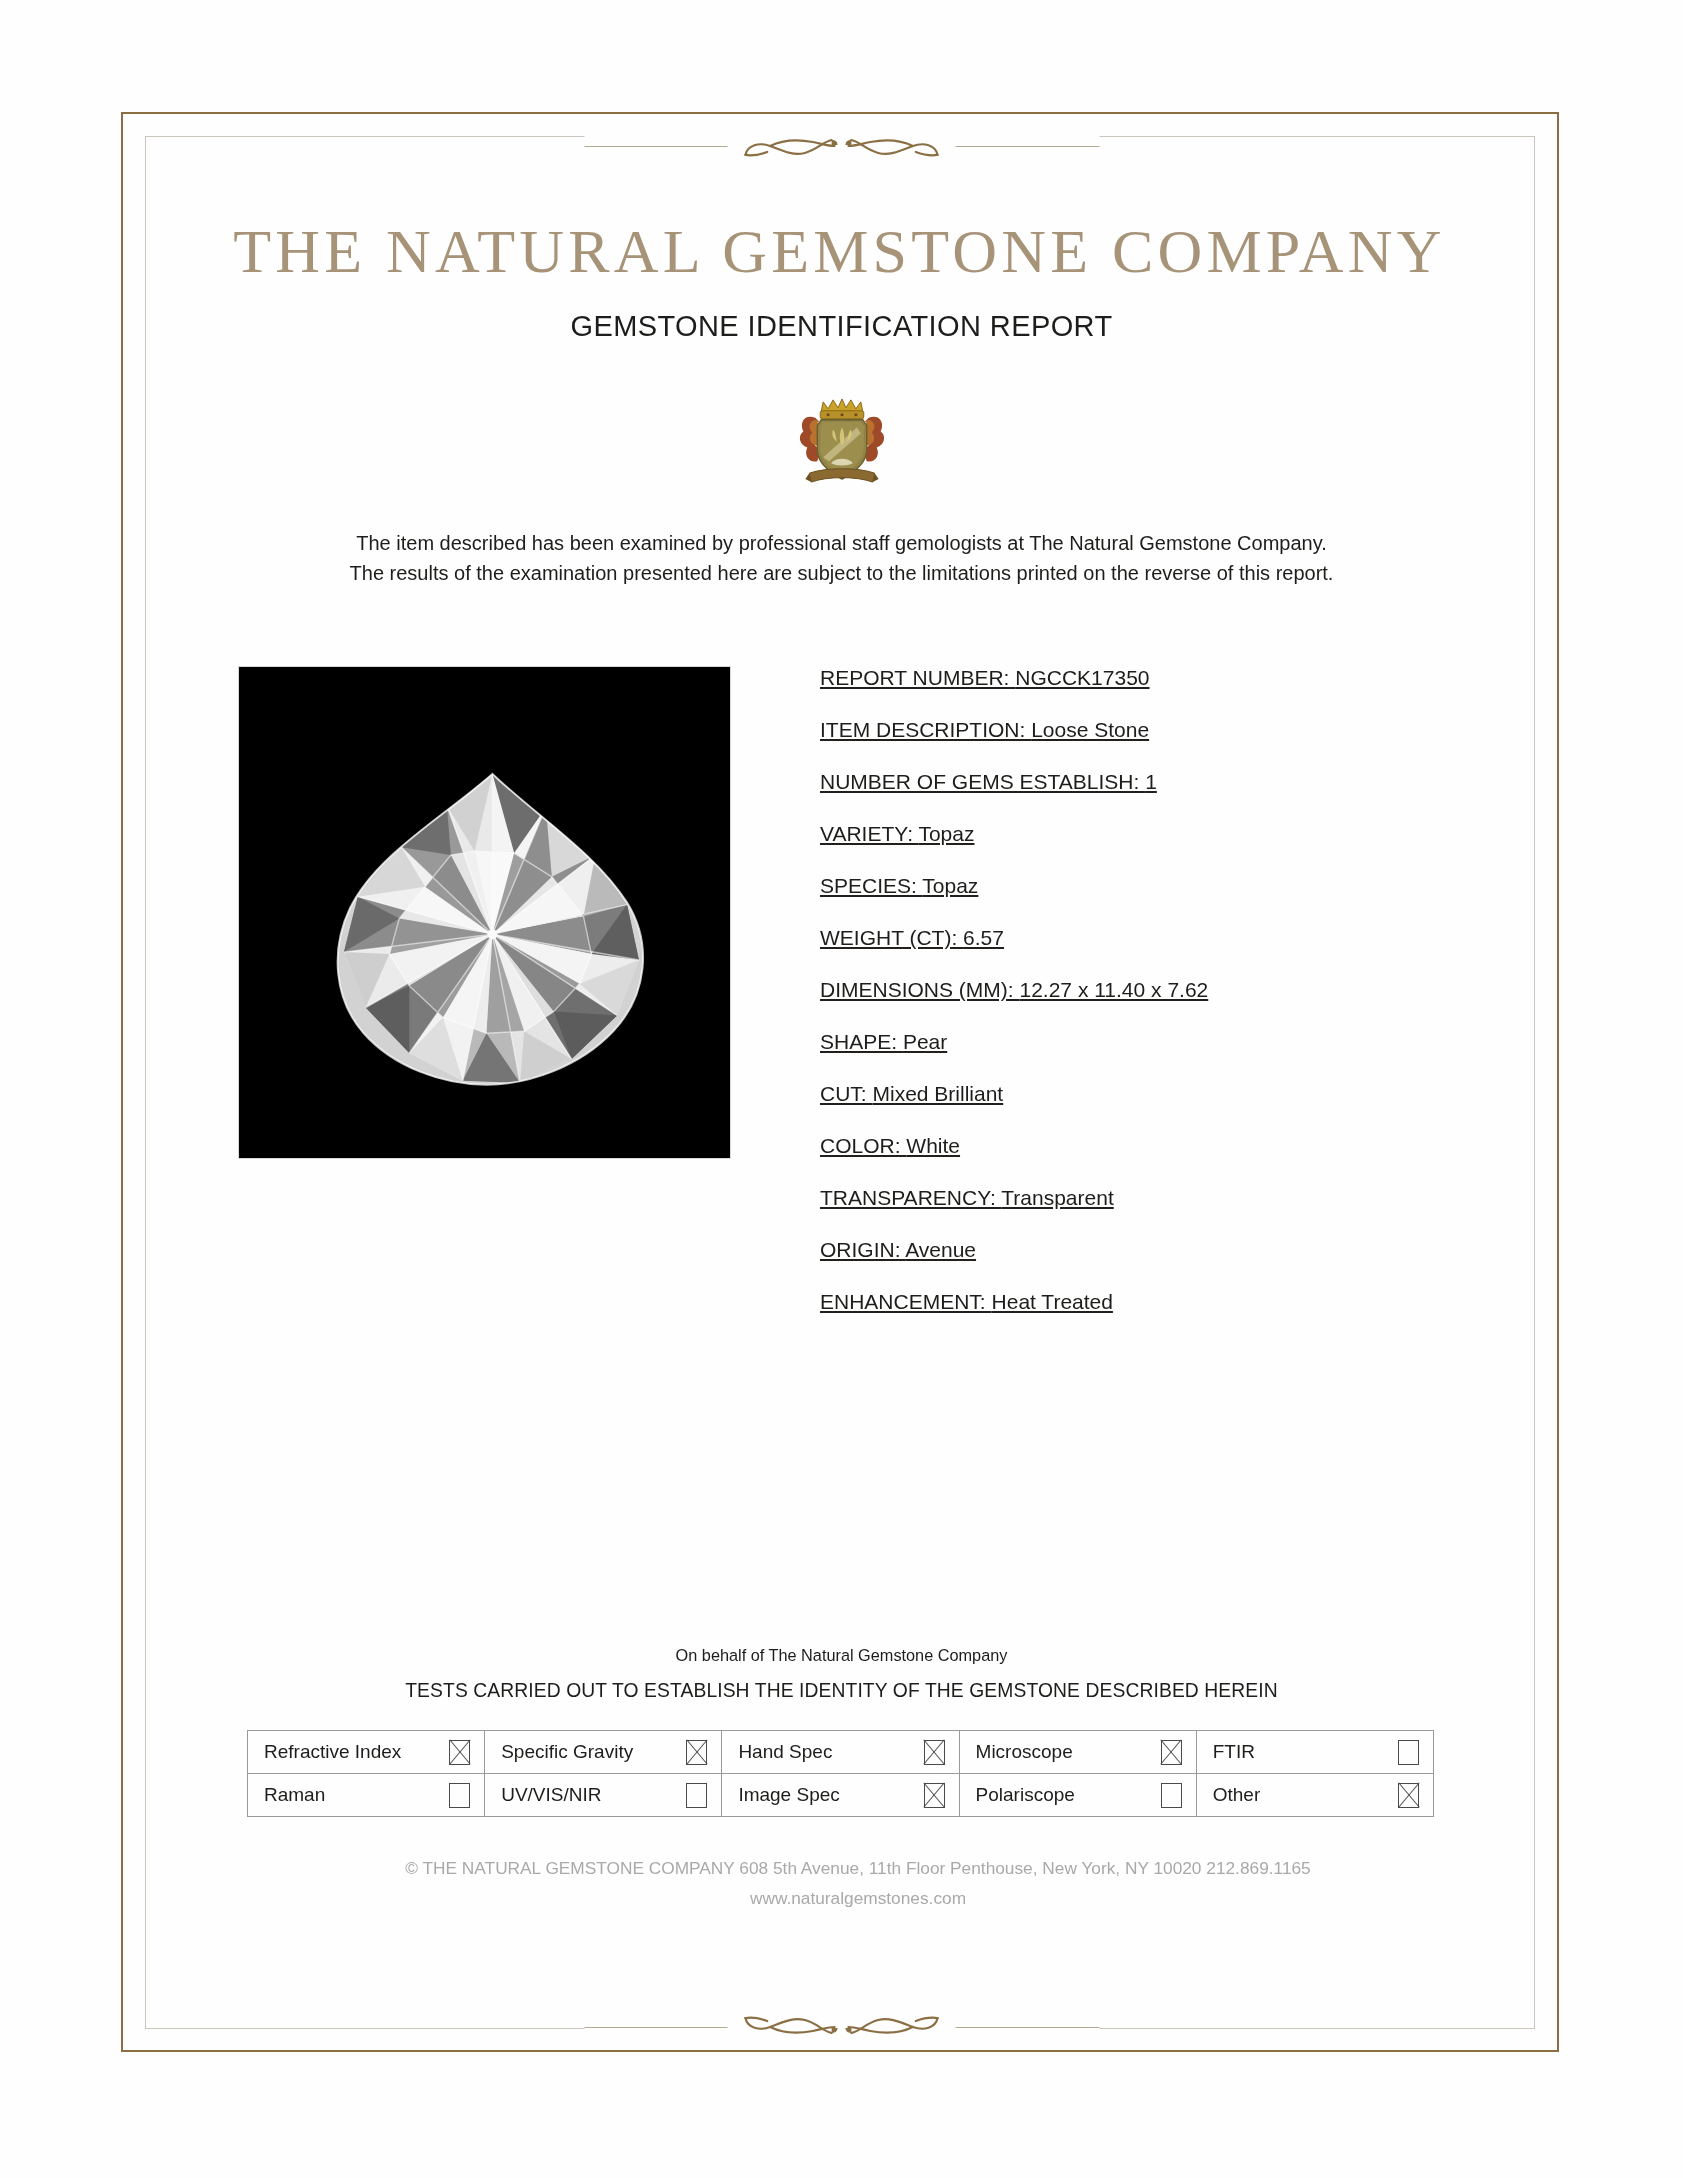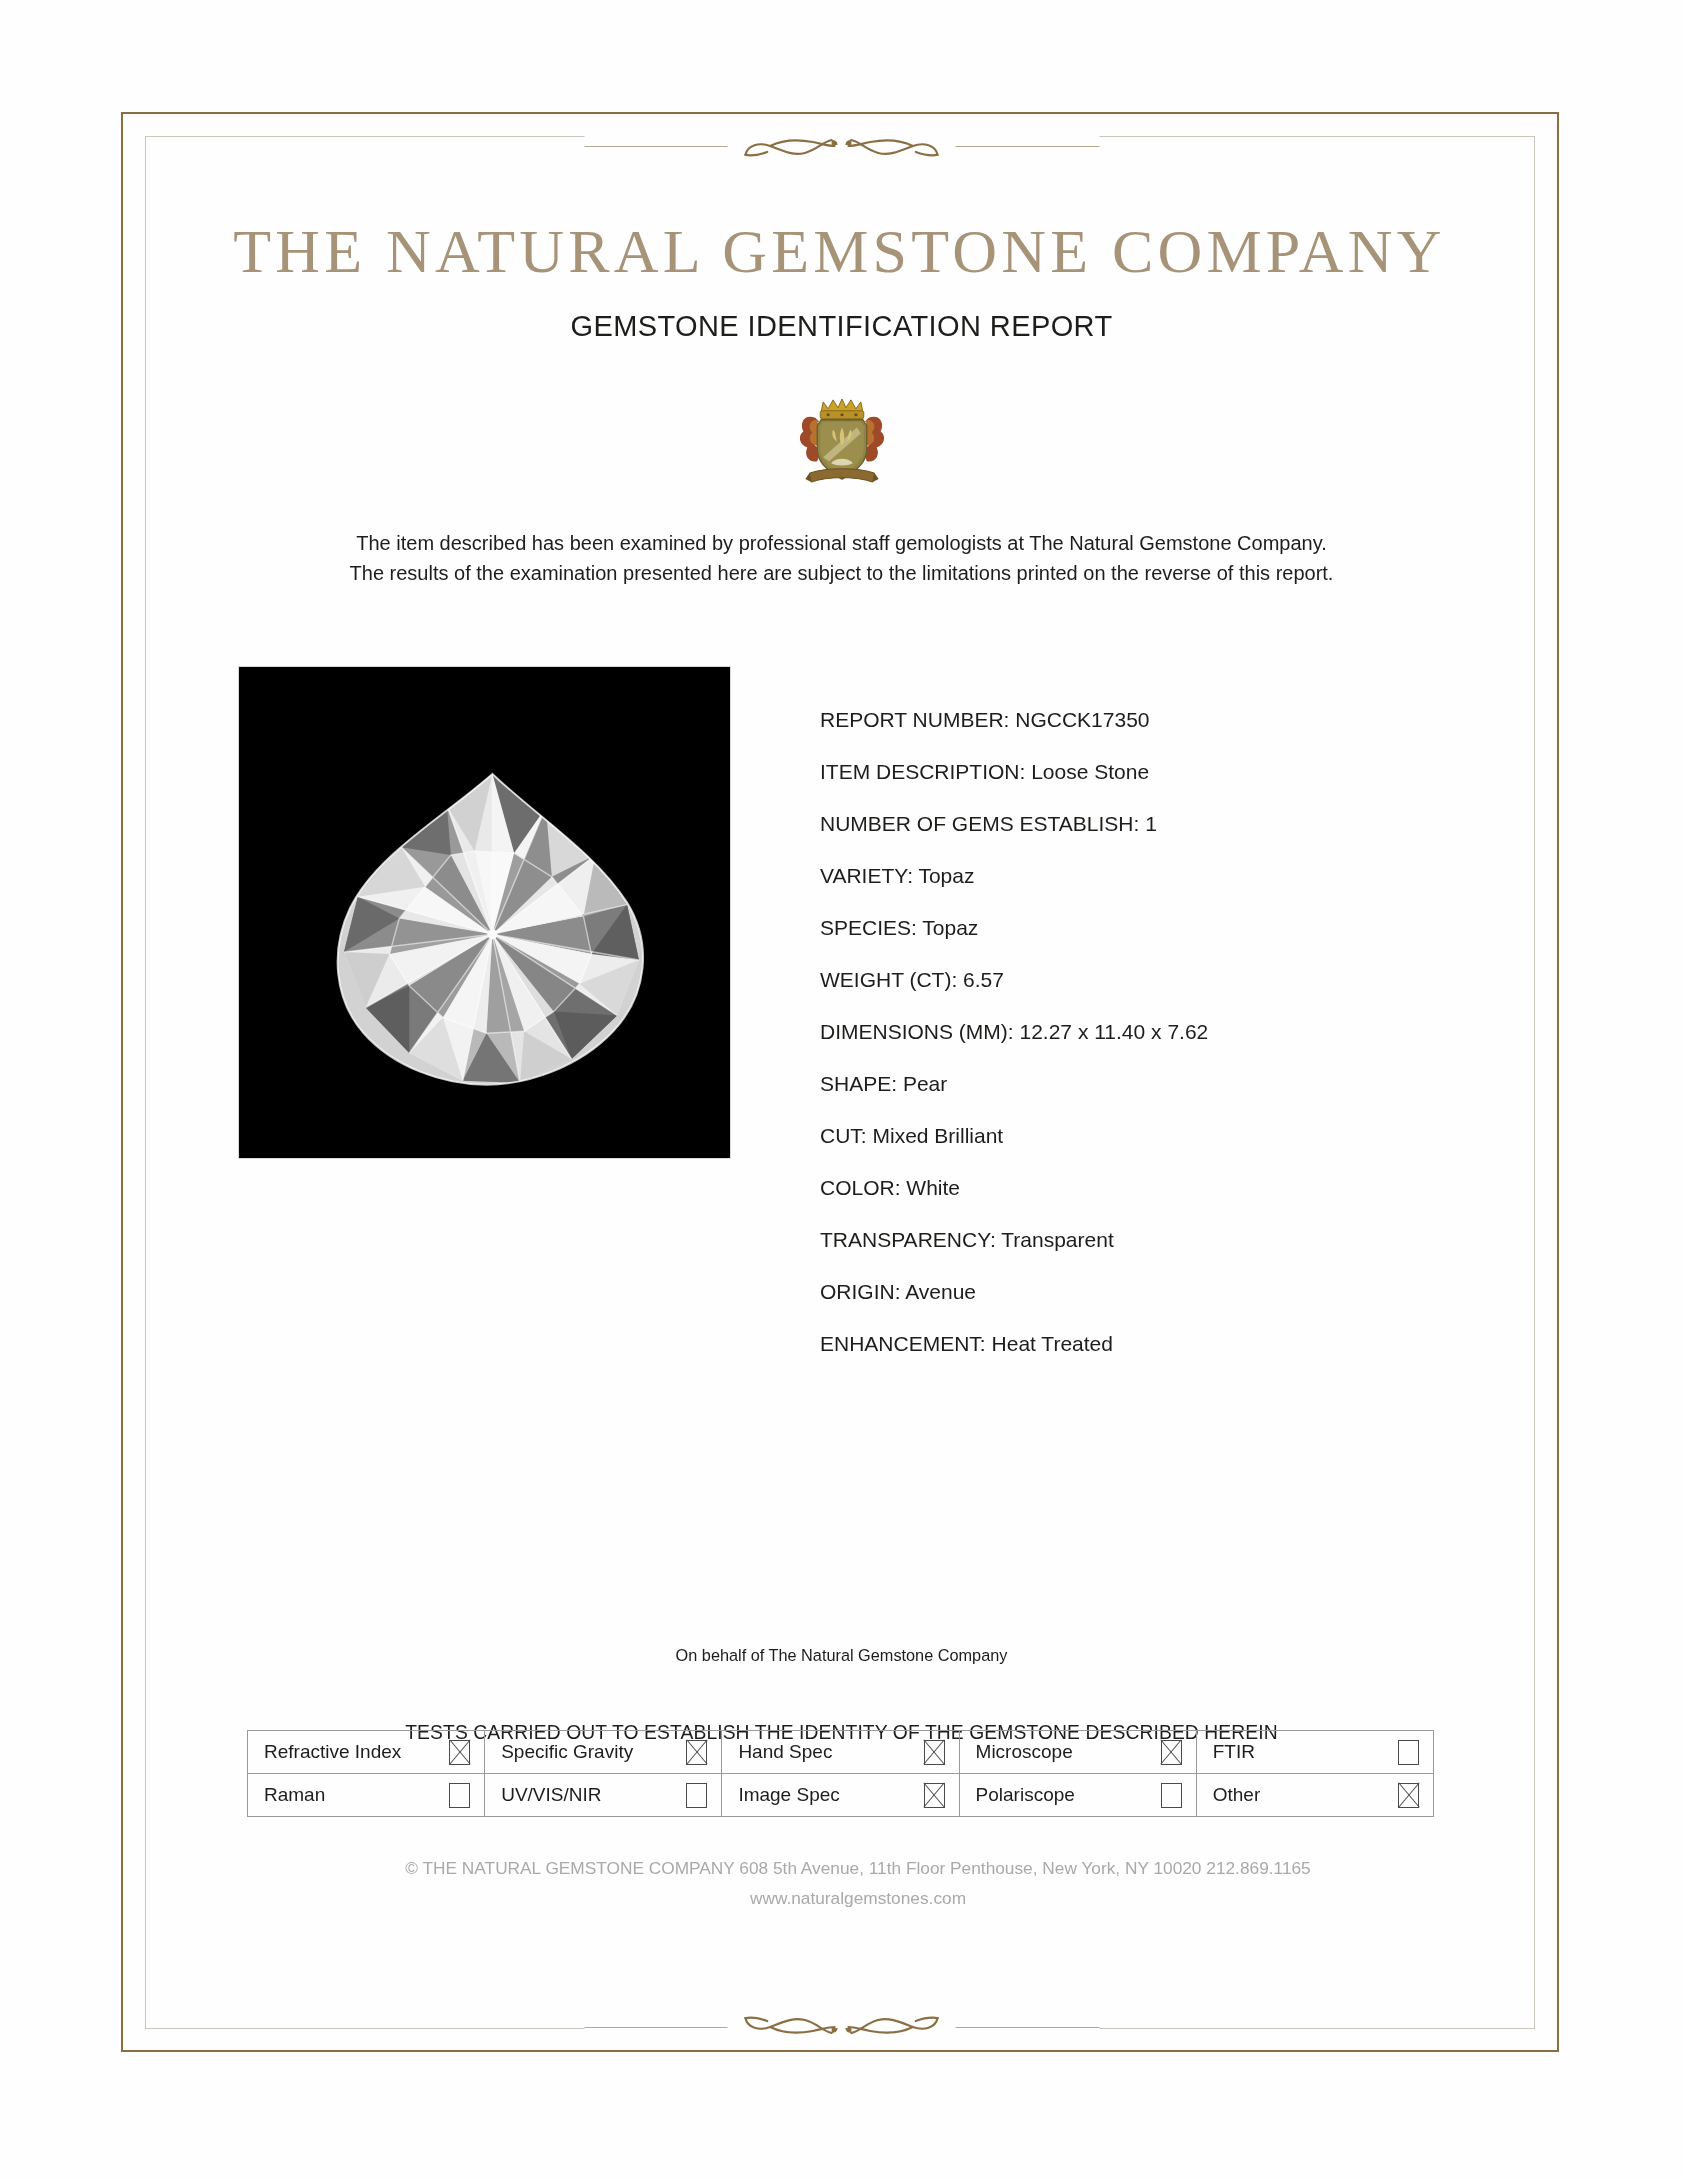--- a/index.html
+++ b/index.html
@@ -116,22 +116,23 @@
     border: 1px solid #d8d8d8;
     box-sizing: border-box;
     overflow: hidden;
   }
   #gem-photo svg { display: block; }
 
   
   #details {
     position: absolute;
     left: 820px;
-    top: 694px;
+    top: 652px;
     width: 614px;
+    text-decoration: underline;
   }
   .detail-row {
     font-size: 21px;
     line-height: 52px;
     color: #1d1d1b;
     white-space: nowrap;
   }
   .detail-label { }
   .detail-value { }
 
@@ -145,21 +146,20 @@
     color: #1d1d1b;
   }
   #tests-heading {
     position: absolute;
     left: 0; right: 0;
     top: 1680px;
     text-align: center;
     font-size: 19.3px;
     color: #1d1d1b;
     letter-spacing: 0.1px;
-    margin-top: 42px;
   }
 
   
   #tests-table {
     position: absolute;
     left: 247px;
     top: 1730px;
     width: 1187px;
     border-collapse: collapse;
     table-layout: fixed;

